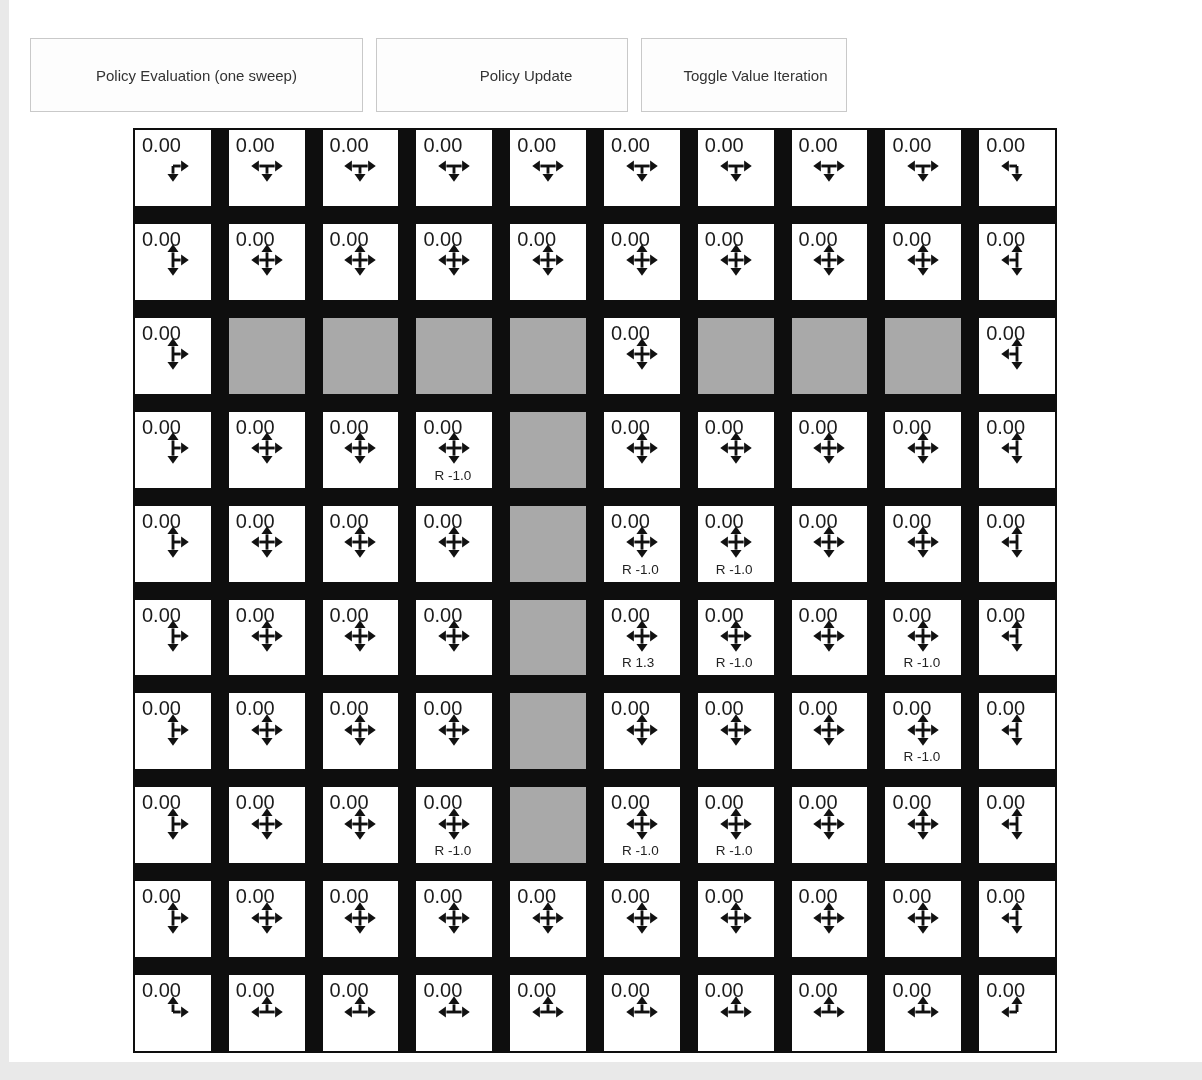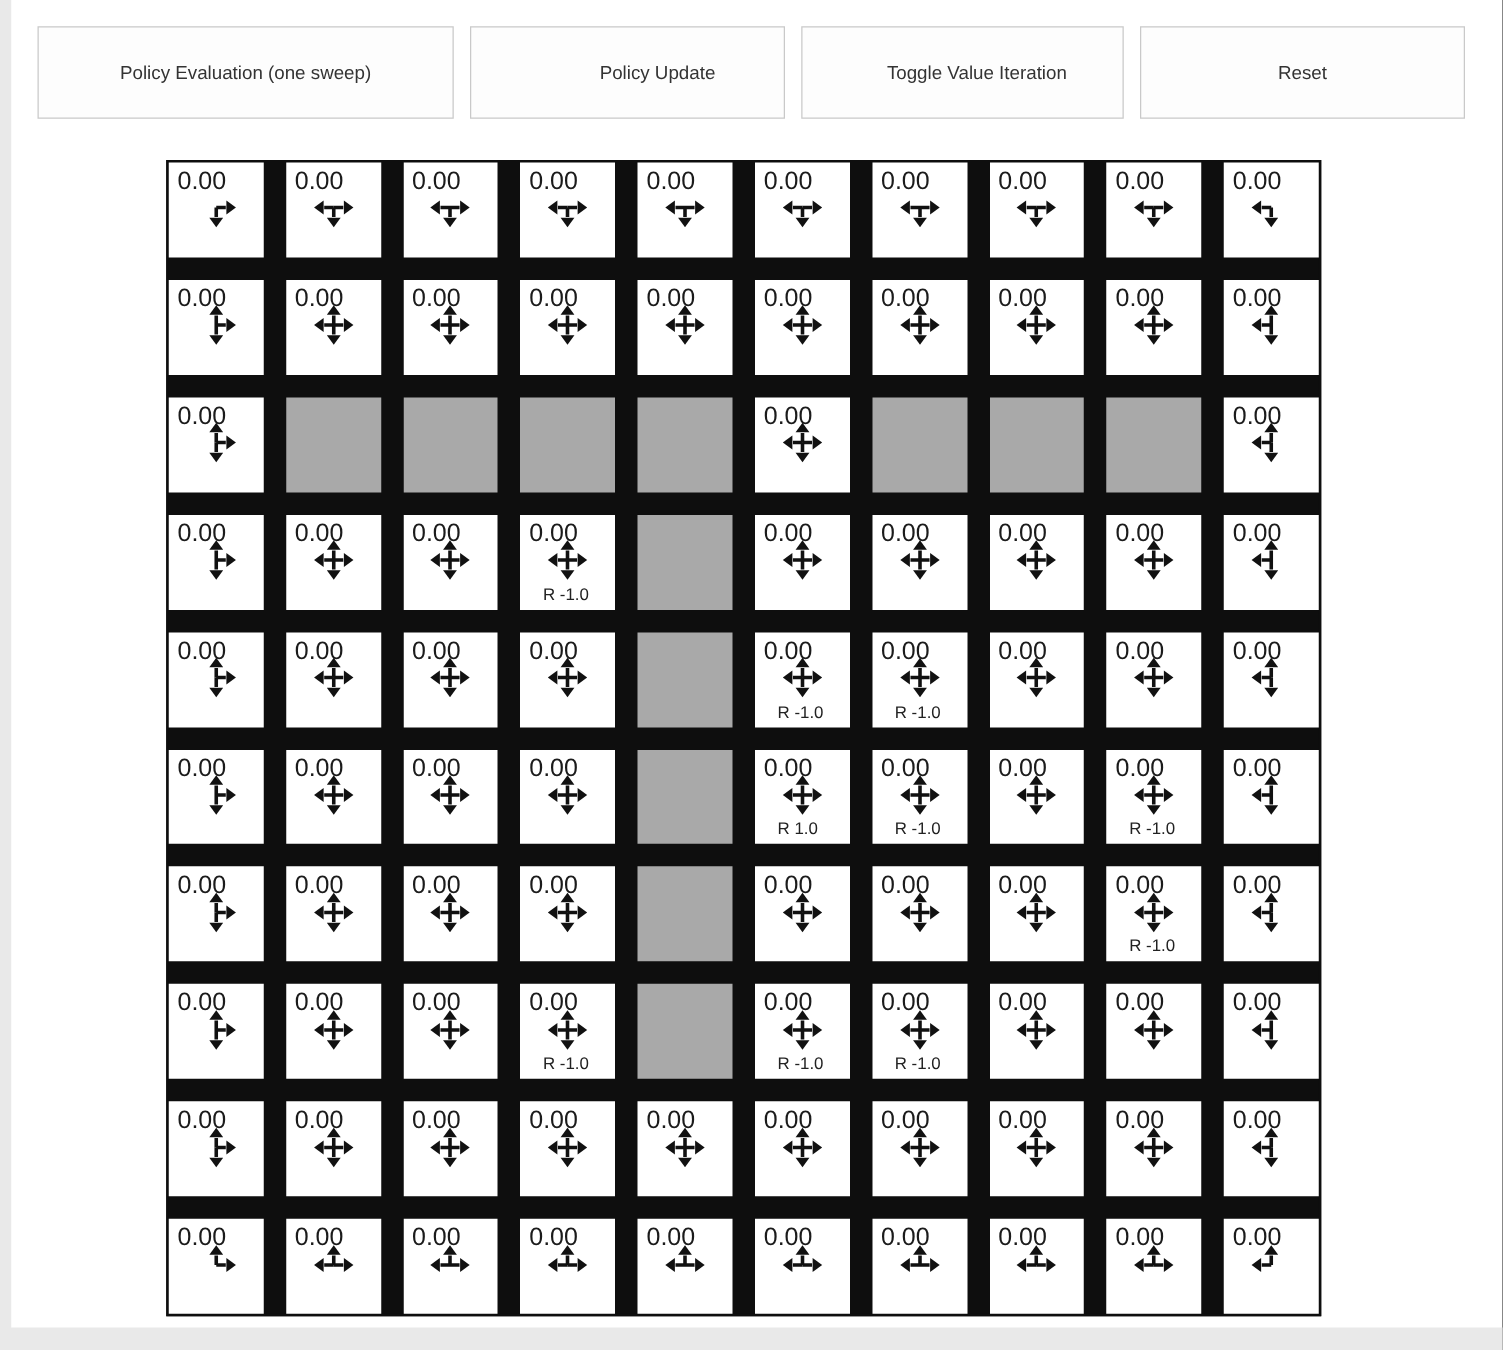--- a/index.html
+++ b/index.html
@@ -4,29 +4,29 @@
 <style>
   html,body{margin:0;padding:0;}
   body{
     width:1202px;height:1080px;position:relative;overflow:hidden;
     background:#ffffff;
     font-family:"Liberation Sans", sans-serif;
   }
   .edge-left{position:absolute;left:0;top:0;width:9px;height:1080px;background:var(--edge,#e9e9e9);}
   .edge-bottom{position:absolute;left:0;top:1062px;width:1202px;height:18px;background:var(--edge,#e9e9e9);}
 
-  .toolbar{position:absolute;left:30px;top:21px;display:flex;gap:13px;}
+  .toolbar{position:absolute;left:30px;top:38px;display:flex;gap:13px;}
   .btn{
     height:74px;background:#fdfdfd;border:1px solid var(--btnborder,#c9c9c9);
     font-family:"Liberation Sans", sans-serif;font-size:15px;color:var(--btntext,#333333);
     display:flex;align-items:center;justify-content:center;cursor:pointer;padding:0;
   }
   .btn:nth-child(1){width:333px;}
   .btn:nth-child(2){width:252px;padding-left:48px;}
-  .btn:nth-child(3){width:258px;padding-left:23px;}
+  .btn:nth-child(3){width:206px;padding-left:23px;}
   .btn:nth-child(4){width:260px;}
 
   .grid{
     position:absolute;left:133px;top:128px;
     width:920px;height:921px;
     background:var(--line,#0e0e0e);border:2px solid var(--line,#0e0e0e);
     display:grid;grid-template-columns:repeat(10,1fr);grid-template-rows:repeat(10,1fr);
     gap:18px;
   }
   .cell{background:var(--cellbg,#ffffff);position:relative;}
@@ -46,21 +46,20 @@
 </head>
 <body style="--wall: #a9a9a9; --line: #0e0e0e; --cellbg: #ffffff; --valtext: #1b1b1b; --rwtext: #222222; --btnborder: #c9c9c9; --btntext: #333333; --edge: #e9e9e9;">
 
 <div class="edge-left"></div>
 <div class="edge-bottom"></div>
 
 <div class="toolbar">
   <button class="btn">Policy Evaluation (one sweep)</button>
   <button class="btn">Policy Update</button>
   <button class="btn">Toggle Value Iteration</button>
-  <button class="btn">Reset</button>
 </div>
 
 <div class="grid" id="grid">
     <div class="cell">
       <span class="val">0.00</span>
       <svg width="42" height="42" viewBox="0 0 44 44" class="arrows">
         <line x1="22" y1="22" x2="22" y2="30" stroke="#111111" stroke-width="3"></line>
         <polygon points="22,38.5 16.2,30.5 27.8,30.5" fill="#111111"></polygon>
         <line x1="22" y1="22" x2="30" y2="22" stroke="#111111" stroke-width="3"></line>
         <polygon points="38.5,22 30.5,27.8 30.5,16.2" fill="#111111"></polygon>
@@ -618,21 +617,21 @@
       <svg width="42" height="42" viewBox="0 0 44 44" class="arrows">
         <line x1="22" y1="22" x2="22" y2="14" stroke="#111111" stroke-width="3"></line>
         <polygon points="22,5.5 27.8,13.5 16.2,13.5" fill="#111111"></polygon>
         <line x1="22" y1="22" x2="22" y2="30" stroke="#111111" stroke-width="3"></line>
         <polygon points="22,38.5 16.2,30.5 27.8,30.5" fill="#111111"></polygon>
         <line x1="22" y1="22" x2="14" y2="22" stroke="#111111" stroke-width="3"></line>
         <polygon points="5.5,22 13.5,16.2 13.5,27.8" fill="#111111"></polygon>
         <line x1="22" y1="22" x2="30" y2="22" stroke="#111111" stroke-width="3"></line>
         <polygon points="38.5,22 30.5,27.8 30.5,16.2" fill="#111111"></polygon>
       </svg>
-      <span class="rw">R 1.0</span>
+      <span class="rw">R 1.3</span>
     </div>
     <div class="cell">
       <span class="val">0.00</span>
       <svg width="42" height="42" viewBox="0 0 44 44" class="arrows">
         <line x1="22" y1="22" x2="22" y2="14" stroke="#111111" stroke-width="3"></line>
         <polygon points="22,5.5 27.8,13.5 16.2,13.5" fill="#111111"></polygon>
         <line x1="22" y1="22" x2="22" y2="30" stroke="#111111" stroke-width="3"></line>
         <polygon points="22,38.5 16.2,30.5 27.8,30.5" fill="#111111"></polygon>
         <line x1="22" y1="22" x2="14" y2="22" stroke="#111111" stroke-width="3"></line>
         <polygon points="5.5,22 13.5,16.2 13.5,27.8" fill="#111111"></polygon>

